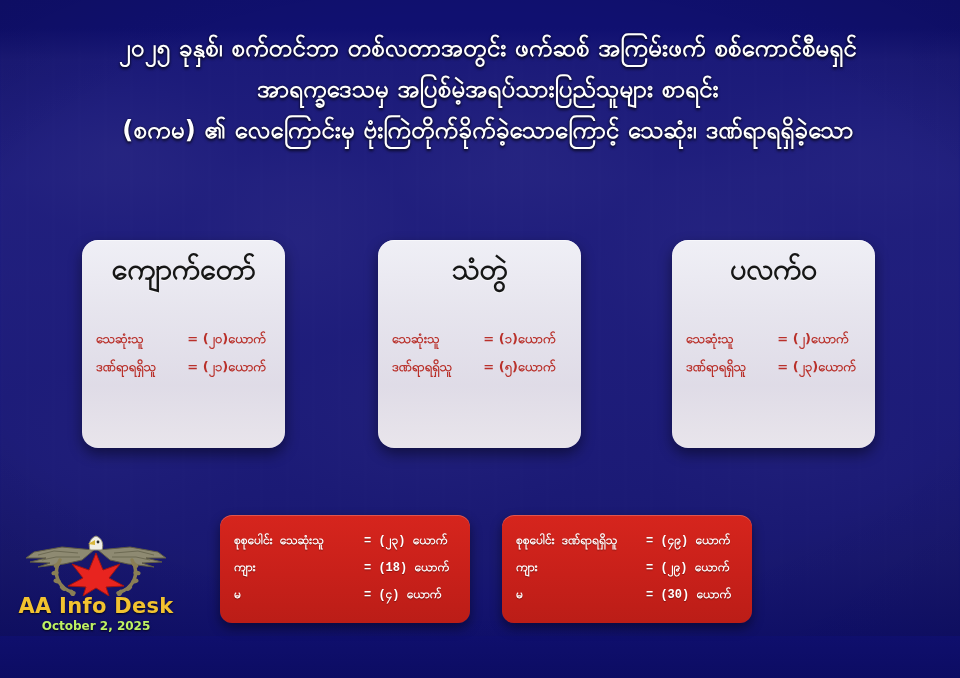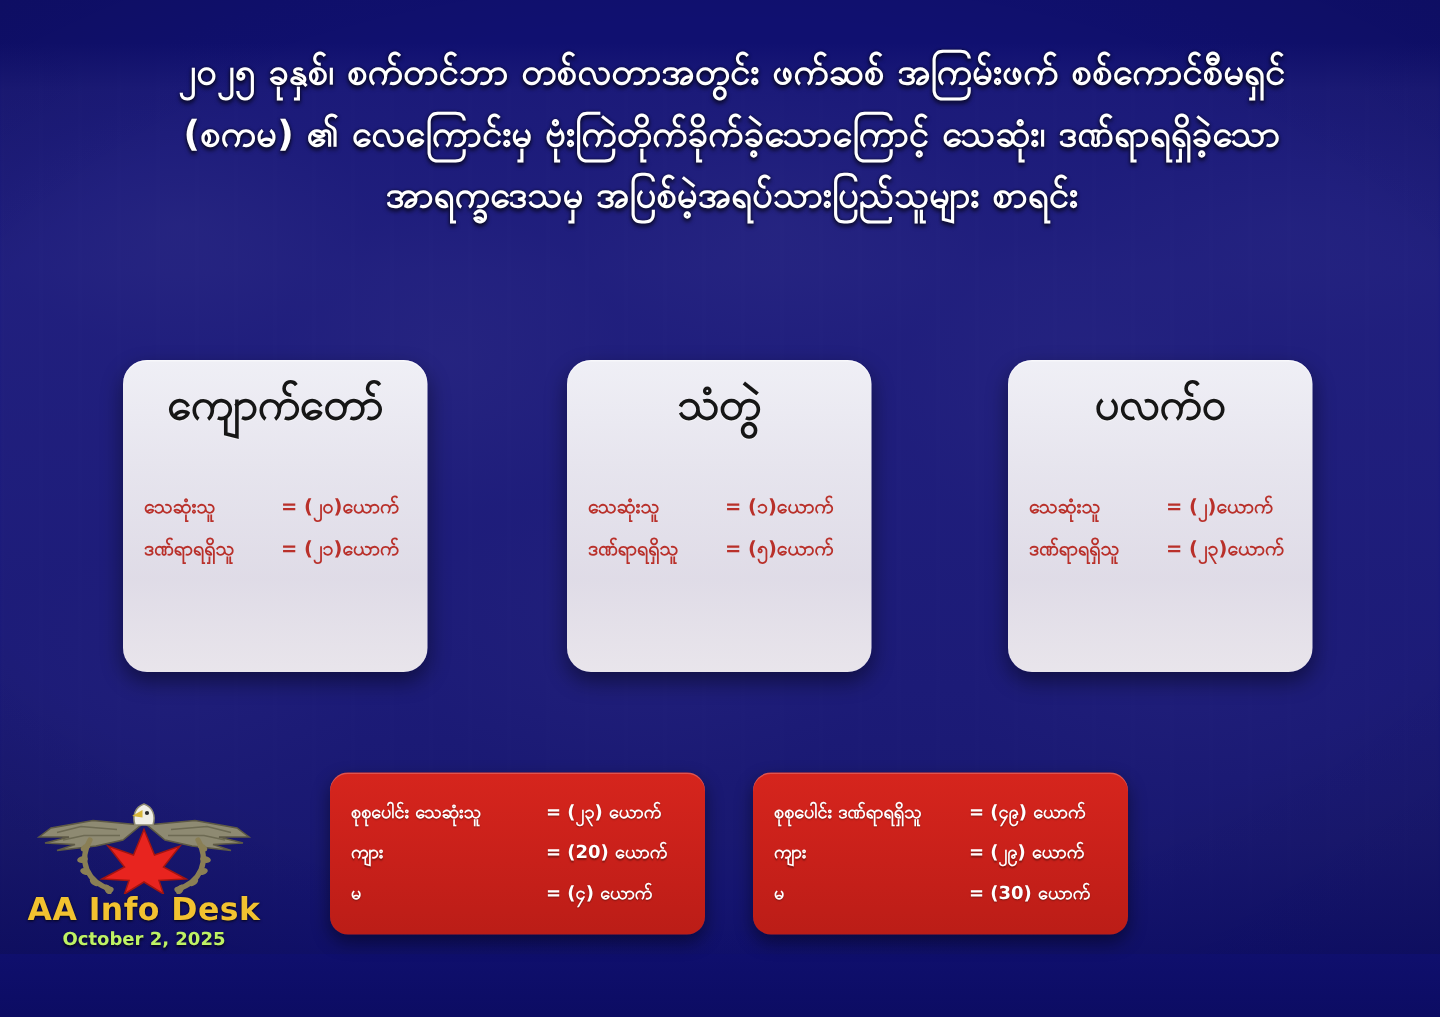--- a/index.html
+++ b/index.html
@@ -128,20 +128,21 @@
   
   .sumbox {
     position:absolute;
     top:515px;
     width:250px; height:108px;
     border-radius:12px;
     background:linear-gradient(180deg,#d6251d 0%, #c8201a 55%, #bb1d17 100%);
     box-shadow:0 5px 12px rgba(0,0,0,.45), 0 1px 0 rgba(255,255,255,.22) inset;
     z-index:6;
     padding:13px 14px 0 14px;
+    font-family:Liberation Mono, monospace;
   }
   .sumbox.left  { left:220px; }
   .sumbox.right { left:502px; }
   .srow {
     display:flex; align-items:baseline;
     color:#ffffff;
     font-size:12px;
     font-weight:700;
     line-height:27px;
     white-space:nowrap;
@@ -179,22 +180,22 @@
 <div id="poster">
 
   <div class="bg-photo"></div>
   <div class="bg-streaks"></div>
   <div class="bg-tint"></div>
   <div class="bg-vignette"></div>
   <div class="bg-bottomband"></div>
 
   <div class="title-wrap">
     <div class="title-line">၂၀၂၅ ခုနှစ်၊ စက်တင်ဘာ တစ်လတာအတွင်း ဖက်ဆစ် အကြမ်းဖက် စစ်ကောင်စီမရှင်</div>
+    <div class="title-line">အာရက္ခဒေသမှ အပြစ်မဲ့အရပ်သားပြည်သူများ စာရင်း</div>
     <div class="title-line">(စကမ) ၏ လေကြောင်းမှ ဗုံးကြဲတိုက်ခိုက်ခဲ့သောကြောင့် သေဆုံး၊ ဒဏ်ရာရရှိခဲ့သော</div>
-    <div class="title-line">အာရက္ခဒေသမှ အပြစ်မဲ့အရပ်သားပြည်သူများ စာရင်း</div>
   </div>
 
   <div class="cards">
 
     <div class="card c1">
       <div class="card-title">ကျောက်တော်</div>
       <div class="card-rows">
         <div class="crow">
           <span class="lbl">သေဆုံးသူ</span>
           <span class="val">= (၂၀)ယောက်</span>
@@ -236,21 +237,21 @@
 
   </div>
 
   <div class="sumbox left">
     <div class="srow">
       <span class="lbl">စုစုပေါင်း သေဆုံးသူ</span>
       <span class="val">= (၂၃) ယောက်</span>
     </div>
     <div class="srow">
       <span class="lbl">ကျား</span>
-      <span class="val">= (20) ယောက်</span>
+      <span class="val">= (18) ယောက်</span>
     </div>
     <div class="srow">
       <span class="lbl">မ</span>
       <span class="val">= (၄)  ယောက်</span>
     </div>
   </div>
 
   <div class="sumbox right">
     <div class="srow">
       <span class="lbl">စုစုပေါင်း ဒဏ်ရာရရှိသူ</span>

